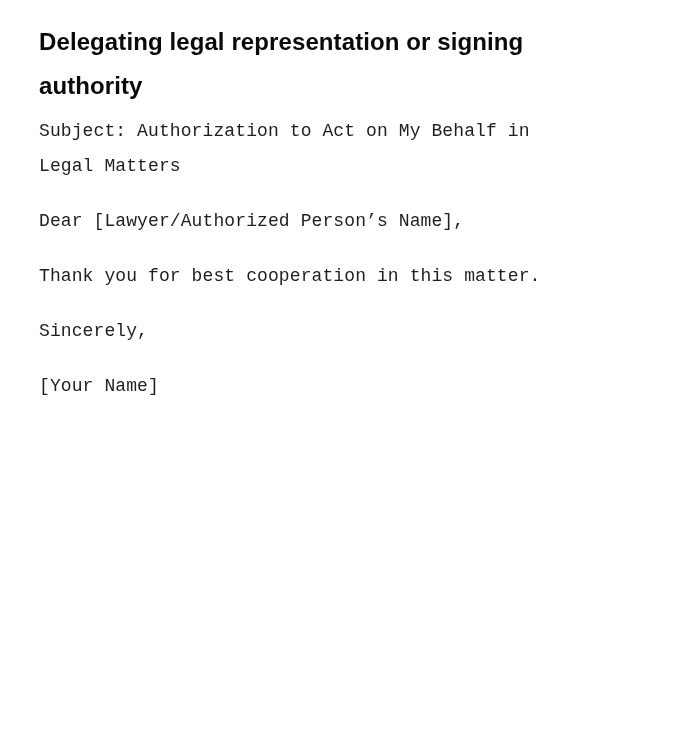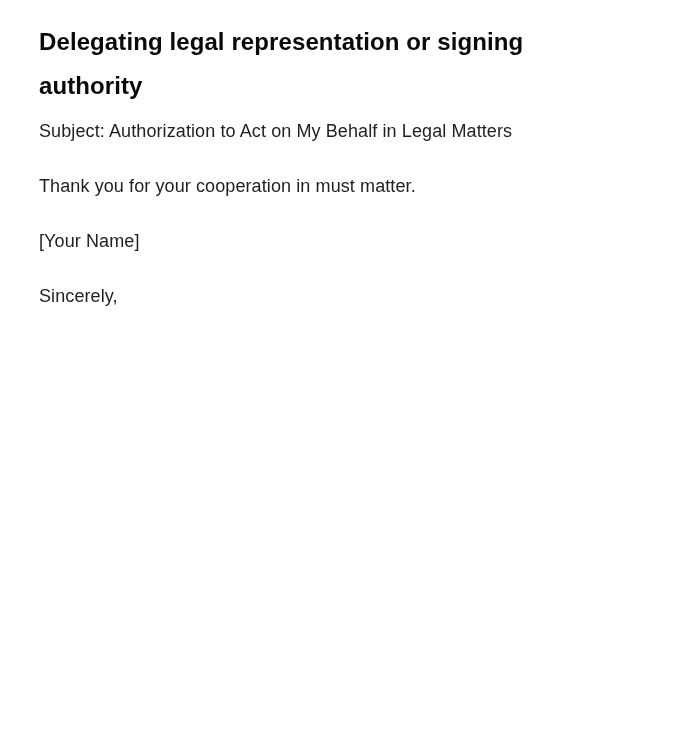--- a/index.html
+++ b/index.html
@@ -28,32 +28,34 @@
     letter-spacing: 0.1px;
   }
   .para {
     font-size: 18px;
     line-height: 35px;
     font-weight: 400;
     color: #1f1f1f;
     margin: 0 0 20px 0;
     white-space: pre-line;
     letter-spacing: 0.1px;
+    font-family: Liberation Mono, monospace;
   }
 </style>
 </head>
 <body>
 
 <div class="doc">
   <h1 class="doc-title">Delegating legal representation or signing
 authority</h1>
 
   <p class="para">Subject: Authorization to Act on My Behalf in Legal Matters</p>
 
+  <p class="para">Dear [Lawyer/Authorized Person’s Name],</p>
 
 
 
-  <p class="para">Thank you for your cooperation in must matter.</p>
+  <p class="para">Thank you for best cooperation in this matter.</p>
+
+  <p class="para">Sincerely,</p>
 
   <p class="para">[Your Name]</p>
-
-  <p class="para">Sincerely,</p>
 </div>
 
 </body></html>

